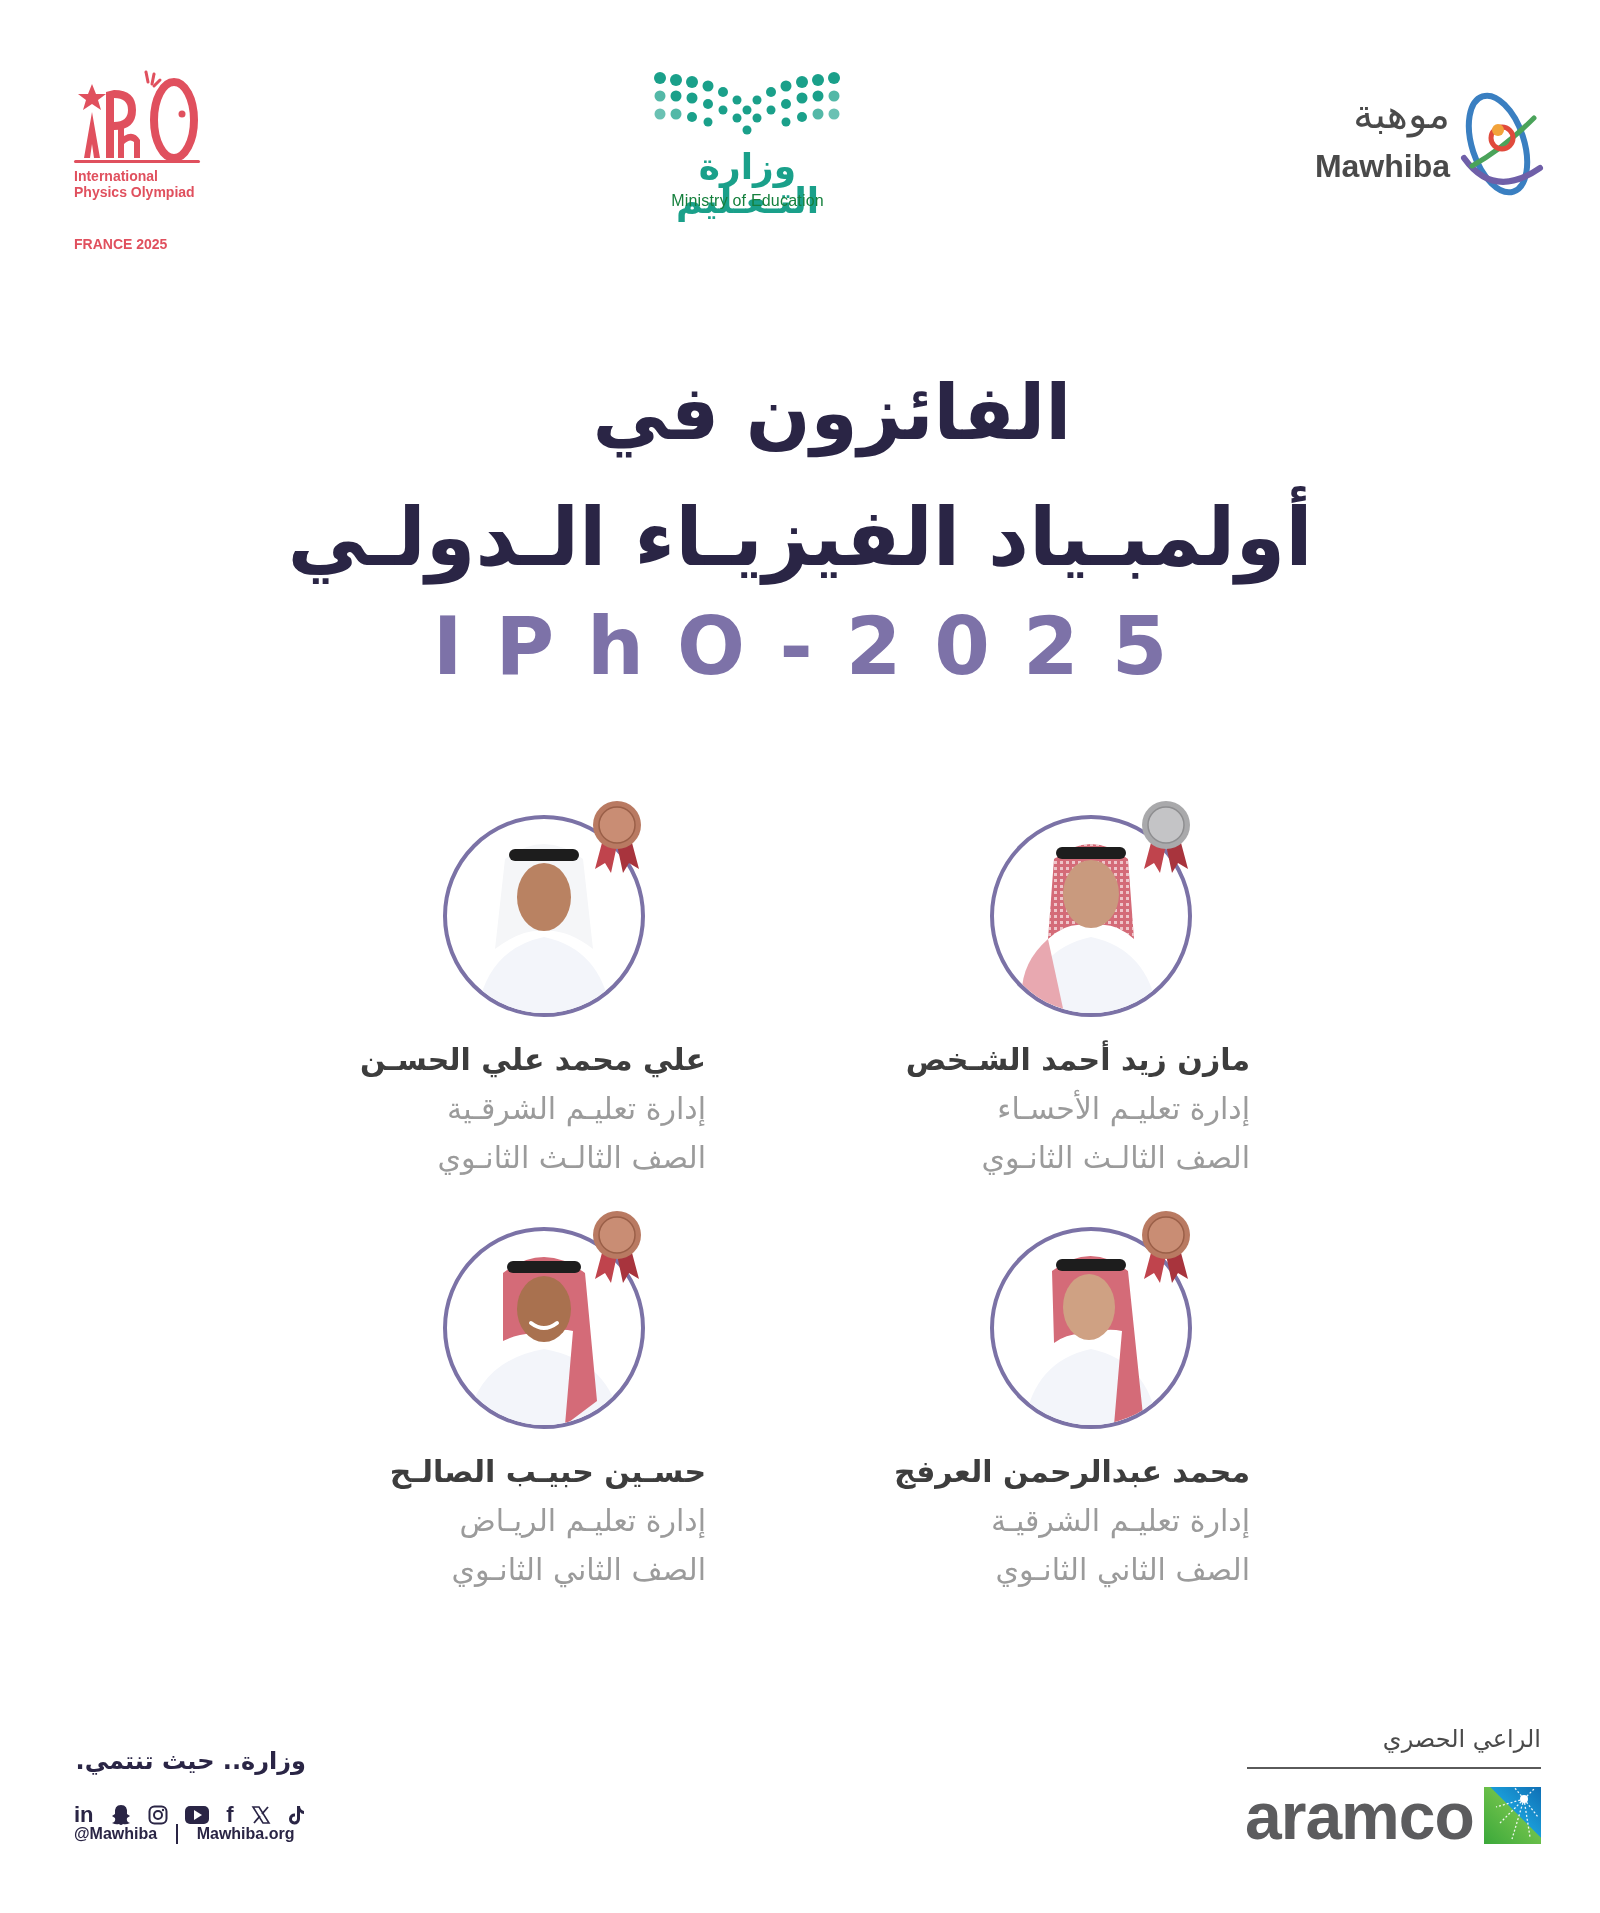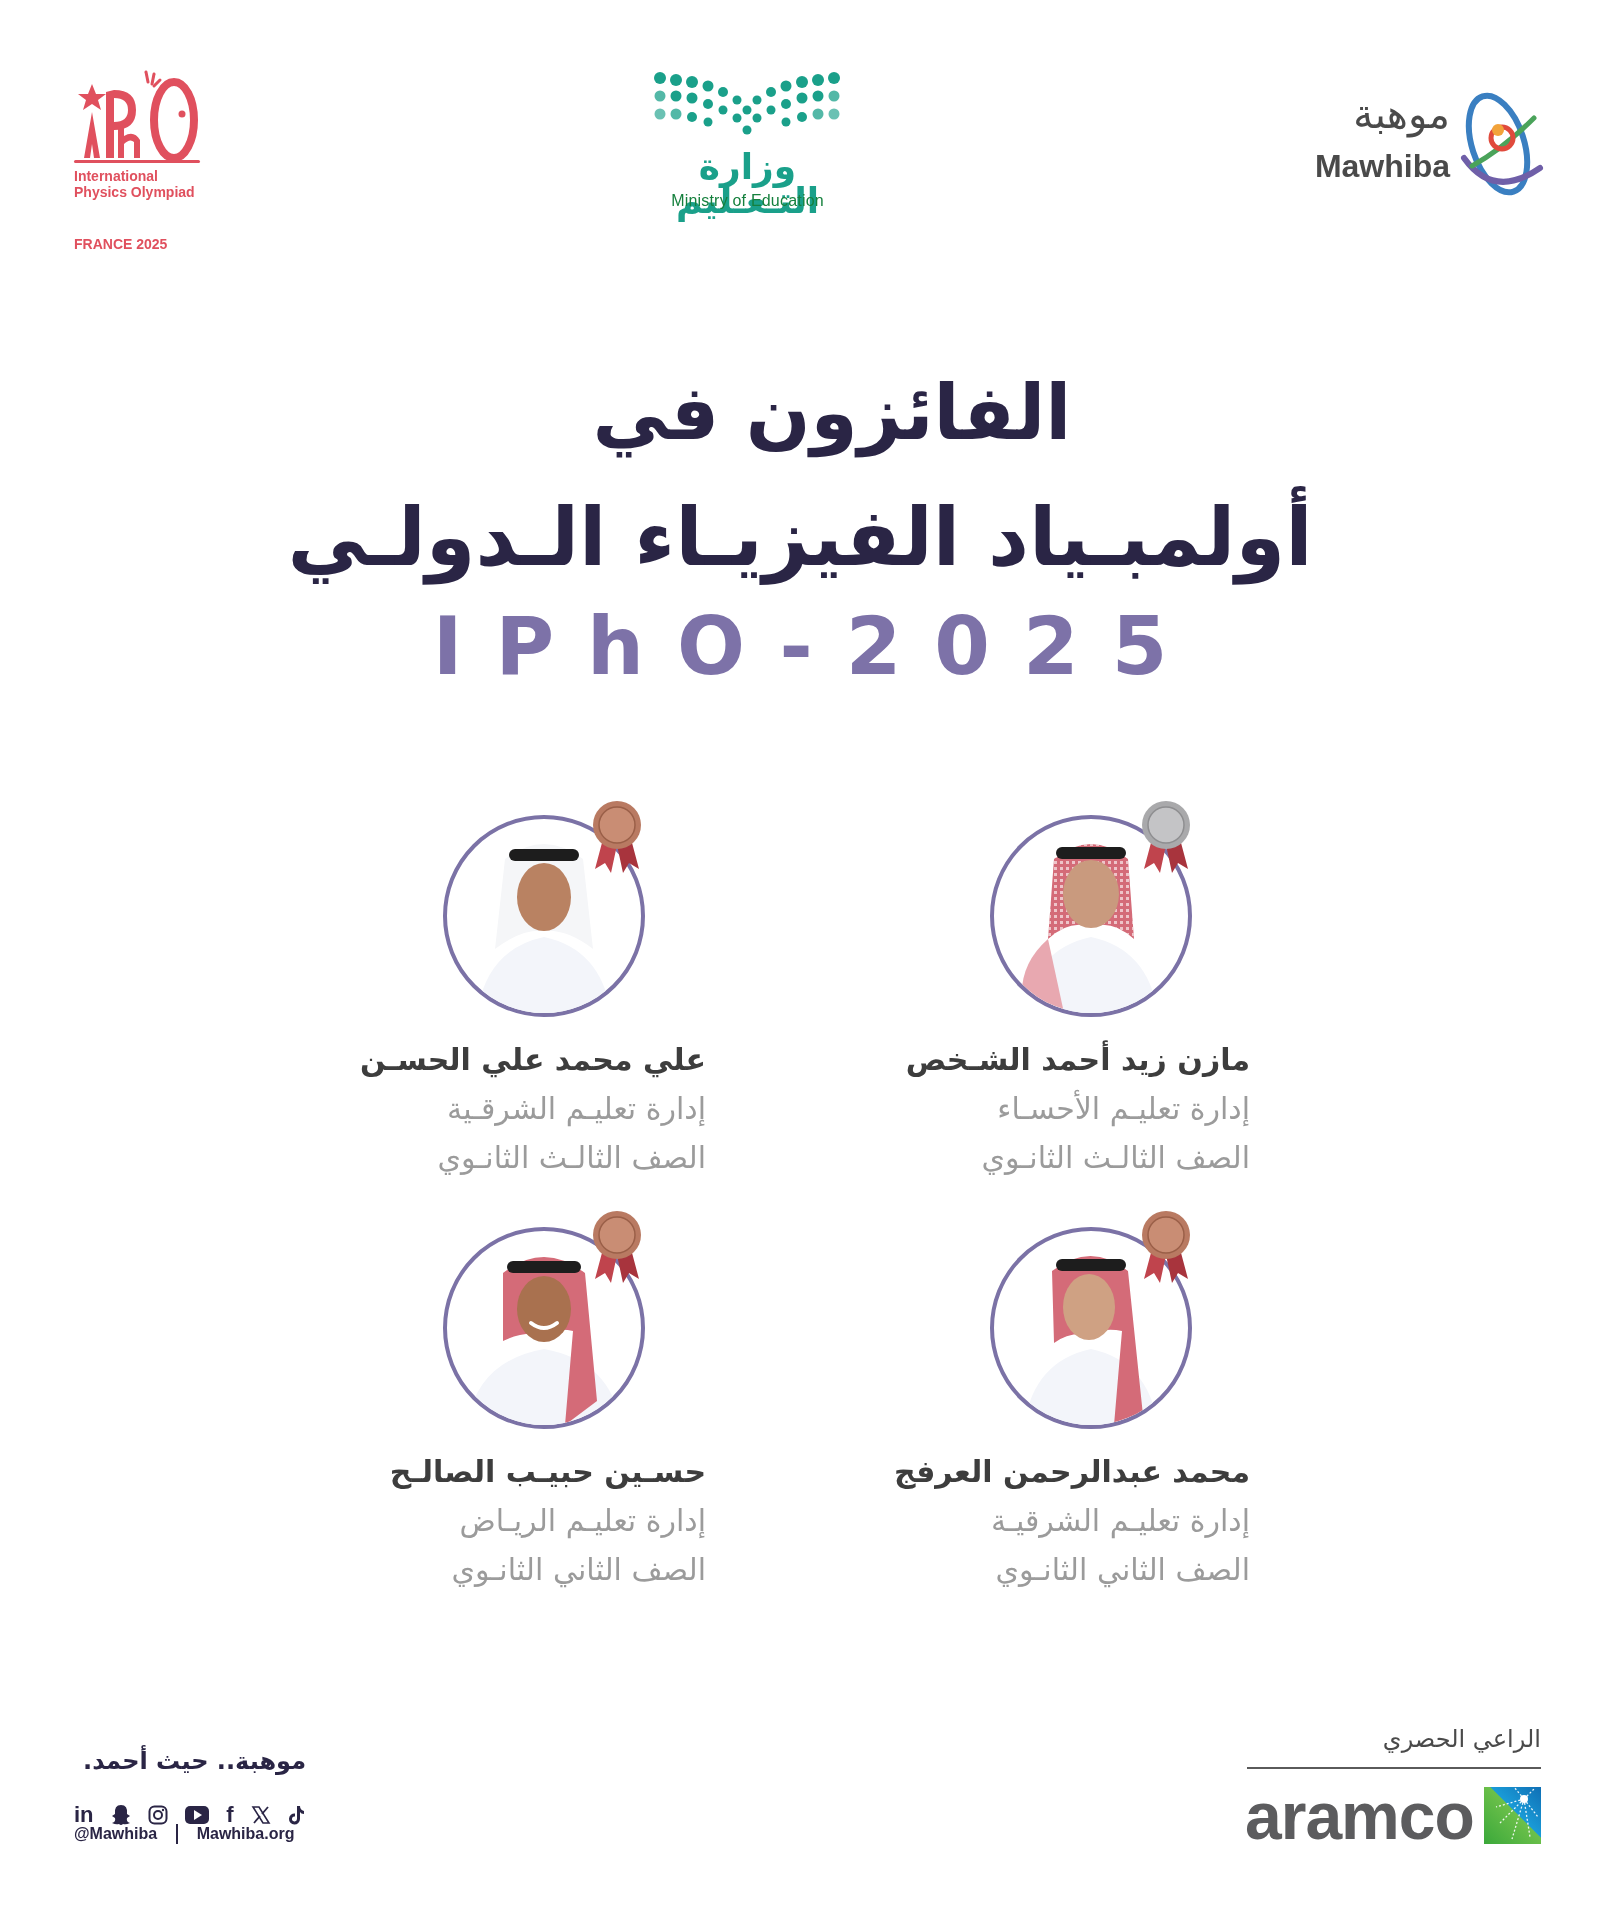--- a/index.html
+++ b/index.html
@@ -242,21 +242,21 @@
       <path d="M42 40 L50 70 L40 64 L34 74 L28 46 Z" fill="#a8343d"></path>
       <circle cx="28" cy="26" r="24" fill="#b97a62"></circle>
       <circle cx="28" cy="26" r="18" fill="#c98d74" stroke="#9a5f48" stroke-width="1.5"></circle>
     </svg>
   </div>
   <div class="name" style="top:242px;">حسـين حبيـب الصالـح</div>
   <div class="sub" style="top:291px;">إدارة تعليـم الريـاض</div>
   <div class="sub" style="top:340px;">الصف الثاني الثانـوي</div>
 </div>
 
-<div class="abs tagline">موهبة.. حيث أحمد.</div>
+<div class="abs tagline">وزارة.. حيث تنتمي.</div>
 <div class="abs social">
   <span>in</span>
   <span>
     <svg width="20" height="22" viewBox="0 0 20 22">
         <path d="M10 1 Q17 1 16 10 L19 12 L16 14 Q15 18 19 19 Q15 21 12 20 Q10 22 8 20 Q5 21 1 19 Q5 18 4 14 L1 12 L4 10 Q3 1 10 1 Z" fill="#2a2545"></path>
       </svg>
   </span>
   <span>
     <svg width="20" height="20" viewBox="0 0 20 20">
         <rect x="1.5" y="1.5" width="17" height="17" rx="5" fill="none" stroke="#2a2545" stroke-width="2"></rect>

